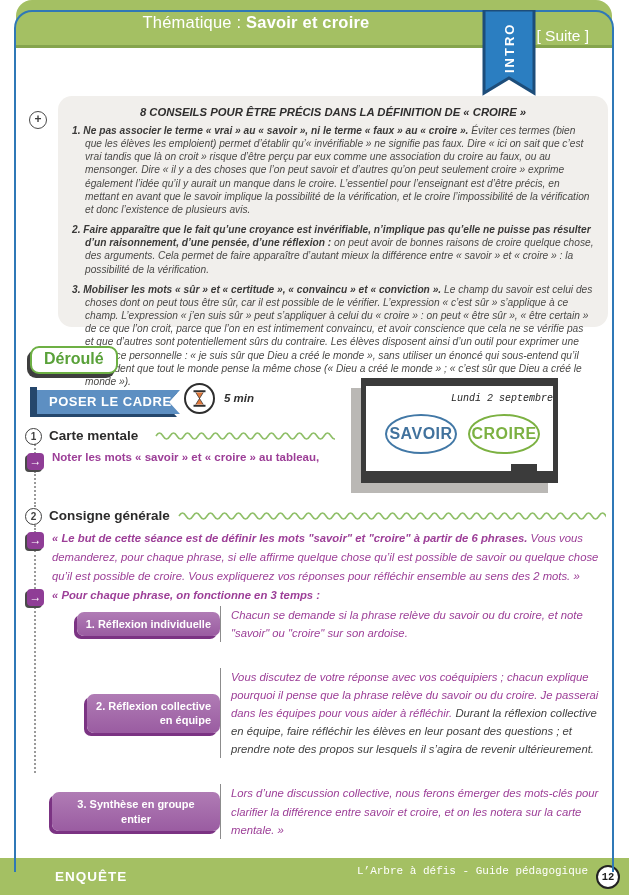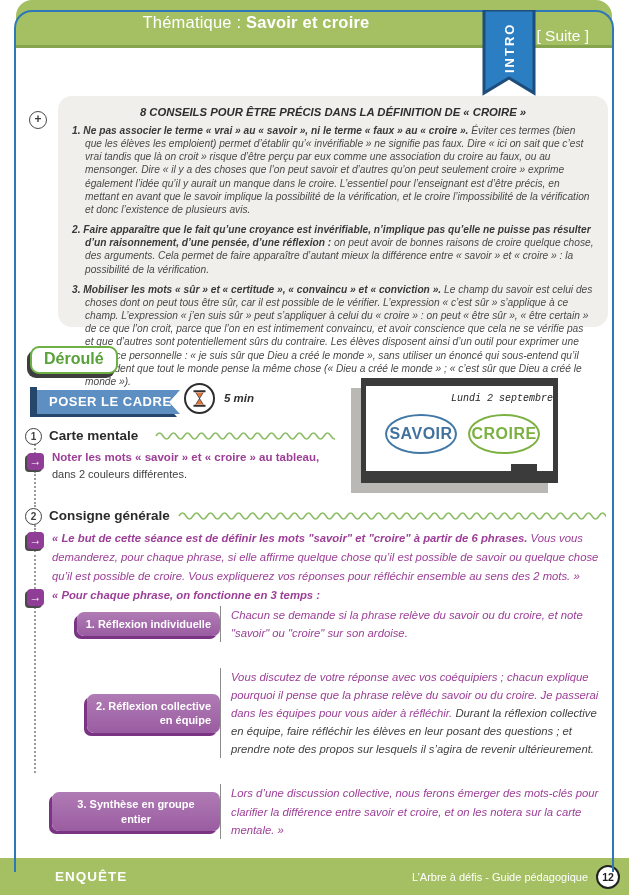--- a/index.html
+++ b/index.html
@@ -106,22 +106,22 @@
   .phase .desc .q{color:#9c3e97;}
   .phase .desc .n{color:#3f3f3f;}
 
   
   .dotline{position:absolute;left:34px;width:0;border-left:2px dotted #9a9a9a;z-index:1;}
 
   
   .footer{position:absolute;left:0;top:858px;width:629px;height:37px;background:#a4c063;z-index:4;
           display:flex;align-items:center;color:#fff;}
   .footer .coll{margin-left:55px;font-weight:bold;font-size:13.5px;letter-spacing:1px;}
-  .footer .right{margin-left:auto;display:flex;align-items:center;gap:8px;margin-right:9px;
-                 font-size:11px;}
+  .footer .right{margin-left:auto;display:flex;gap:8px;margin-right:9px;
+                 font-size:11px;font-family:Liberation Mono, monospace;}
   .pagenum{width:20px;height:20px;background:#fff;border:2px solid #222;border-radius:50%;
            color:#1d1d1d;font-weight:bold;font-size:10.5px;line-height:20px;text-align:center;
            font-style:normal;}
 </style>
 </head>
 <body>
 
 <div class="page">
 
   <div class="frame"></div>
@@ -169,21 +169,20 @@
 
   <div class="numcircle" style="left:25px;top:428px;">1</div>
   <div class="sectitle" style="left:49px;top:428px;">Carte mentale</div>
   <svg class="wave" style="left:155px;top:431px;width:180px;" viewBox="0 0 180 10">
       <path d="M1 5 q3.5 -6 7 0 q3.5 6 7 0 q3.5 -6 7 0 q3.5 6 7 0 q3.5 -6 7 0 q3.5 6 7 0 q3.5 -6 7 0 q3.5 6 7 0 q3.5 -6 7 0 q3.5 6 7 0 q3.5 -6 7 0 q3.5 6 7 0 q3.5 -6 7 0 q3.5 6 7 0 q3.5 -6 7 0 q3.5 6 7 0 q3.5 -6 7 0 q3.5 6 7 0 q3.5 -6 7 0 q3.5 6 7 0 q3.5 -6 7 0 q3.5 6 7 0 q3.5 -6 7 0 q3.5 6 7 0 q3.5 -6 7 0 q3.5 6 7 0" fill="none" stroke="#8fbf68" stroke-width="1.6"></path>
     </svg>
 
   <div class="abadge" style="left:27px;top:453px;"><span>→</span></div>
   <div class="note1">
     <div class="l1">Noter les mots « savoir » et « croire » au tableau,</div>
-    <div class="l2">dans 2 couleurs différentes.</div>
   </div>
 
   <div class="board">
     <div class="board-date">Lundi 2 septembre</div>
     <div class="oval savoir">SAVOIR</div>
     <div class="oval croire">CROIRE</div>
     <div class="eraser"></div>
   </div>
 
   <div class="numcircle" style="left:25px;top:508px;">2</div>

